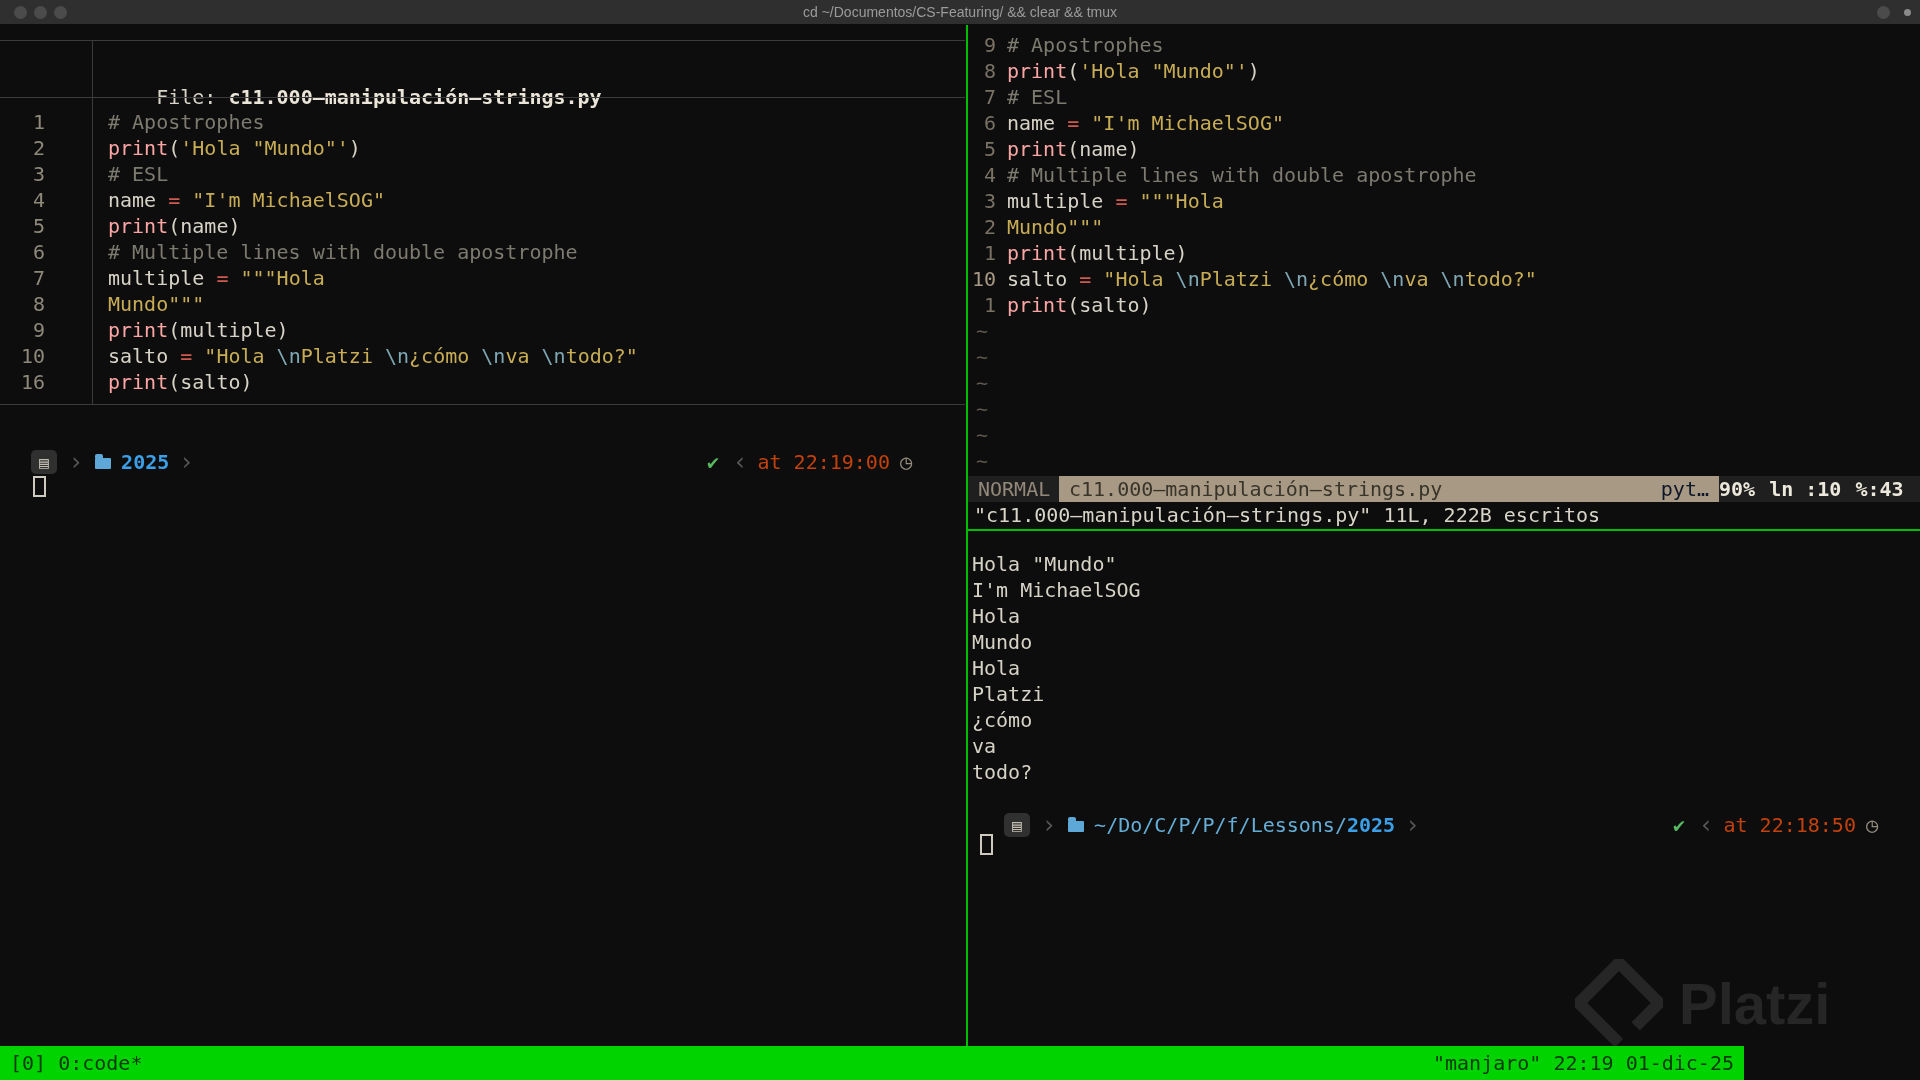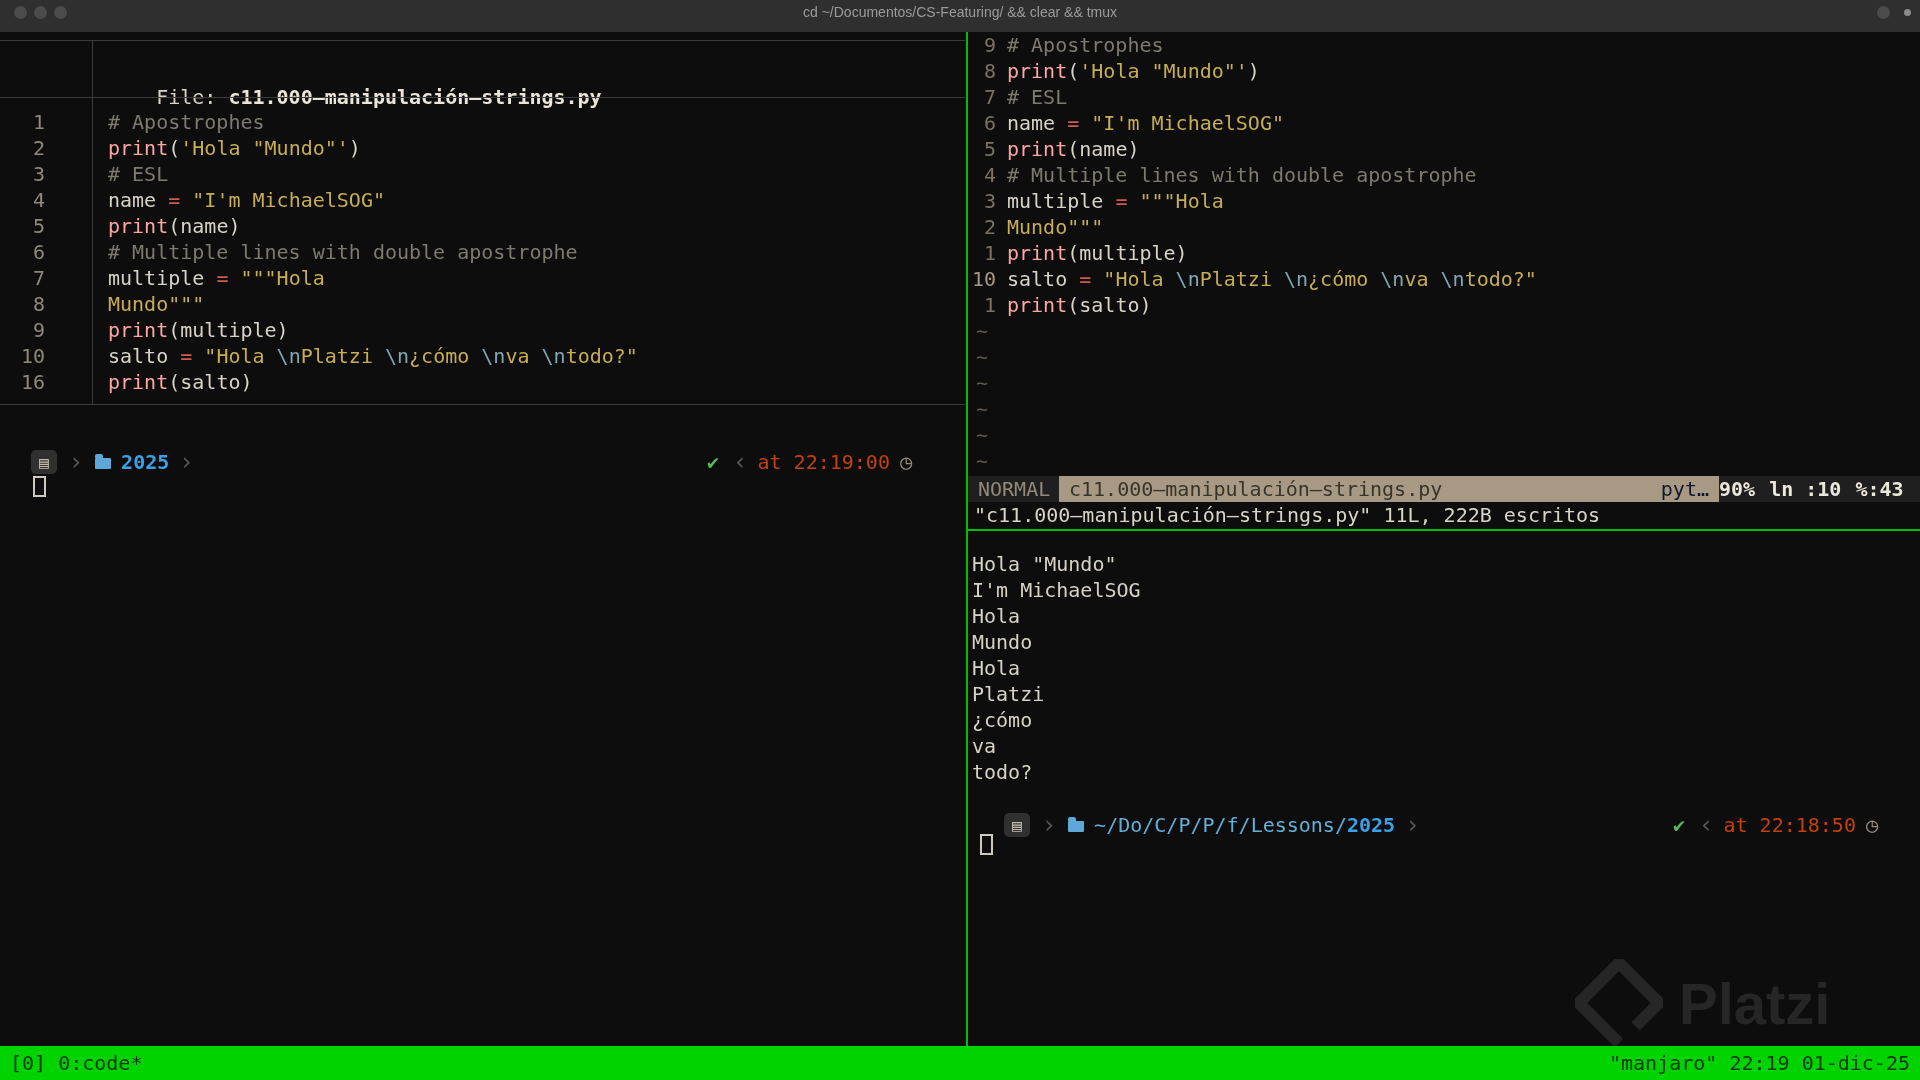--- a/index.html
+++ b/index.html
@@ -5,21 +5,21 @@
   html,body{margin:0;padding:0}
   body{
     width:1920px;height:1080px;position:relative;overflow:hidden;
     background:#0d0d0d;
     font-family:"DejaVu Sans Mono","DejaVu Sans",monospace;
     font-size:20px;color:#d6d2c6;
   }
   .abs{position:absolute}
 
   
-  .titlebar{position:absolute;left:0;top:0;width:1920px;height:32px;background:#2f2f2f;z-index:5}
+  .titlebar{position:absolute;left:0;top:0;width:1920px;height:24px;background:#2f2f2f;z-index:5}
   .title-text{position:absolute;left:0;top:0;width:100%;text-align:center;line-height:25px;
     font-family:"Liberation Sans",sans-serif;font-size:14px;color:#9b9b9b}
   .dot{position:absolute;border-radius:50%;background:#4b4b4b}
 
   
   .gdiv-v{position:absolute;left:966px;top:25px;width:2px;height:1021px;background:#00bf00}
   .gdiv-h{position:absolute;left:968px;top:529px;width:952px;height:2px;background:#00bf00}
 
   
   .hrule{position:absolute;height:1px;background:#3c3c3c}
@@ -68,21 +68,21 @@
   .statusline{position:absolute;left:968px;top:476px;width:952px;height:26px;background:#1f1f1f;
     display:flex;align-items:center;white-space:pre}
   .sl-mode{flex:none;color:#93897a;padding-left:10px;width:72px;margin-right:9px}
   .sl-file{flex:none;background:#a89984;color:#38342a;width:660px;height:26px;line-height:26px;
     display:flex;justify-content:space-between;padding:0 10px;box-sizing:border-box}
   .sl-ft{color:#0f172a}
   .sl-stats{margin-left:auto;display:flex;gap:14px;padding-right:28px;color:#ece8dc;font-weight:bold}
   .vim-msg{position:absolute;left:974px;top:502px;height:26px;line-height:26px;white-space:pre;color:#d8d4c8}
 
   
-  .tmux{position:absolute;left:0;top:1046px;width:1920px;height:34px;background:#00d300;
+  .tmux{position:absolute;left:0;top:1046px;width:1744px;height:34px;background:#00d300;
     display:flex;justify-content:space-between;align-items:center;padding:0 10px;box-sizing:border-box;
     color:#073807;white-space:pre}
 
   
   .watermark{position:absolute;left:1575px;top:956px;width:345px;height:94px;display:flex;
     align-items:center;gap:16px}
   .wm-text{font-family:"Liberation Sans",sans-serif;font-weight:bold;font-size:58px;color:#262626}
 </style>
 </head>
 <body>

